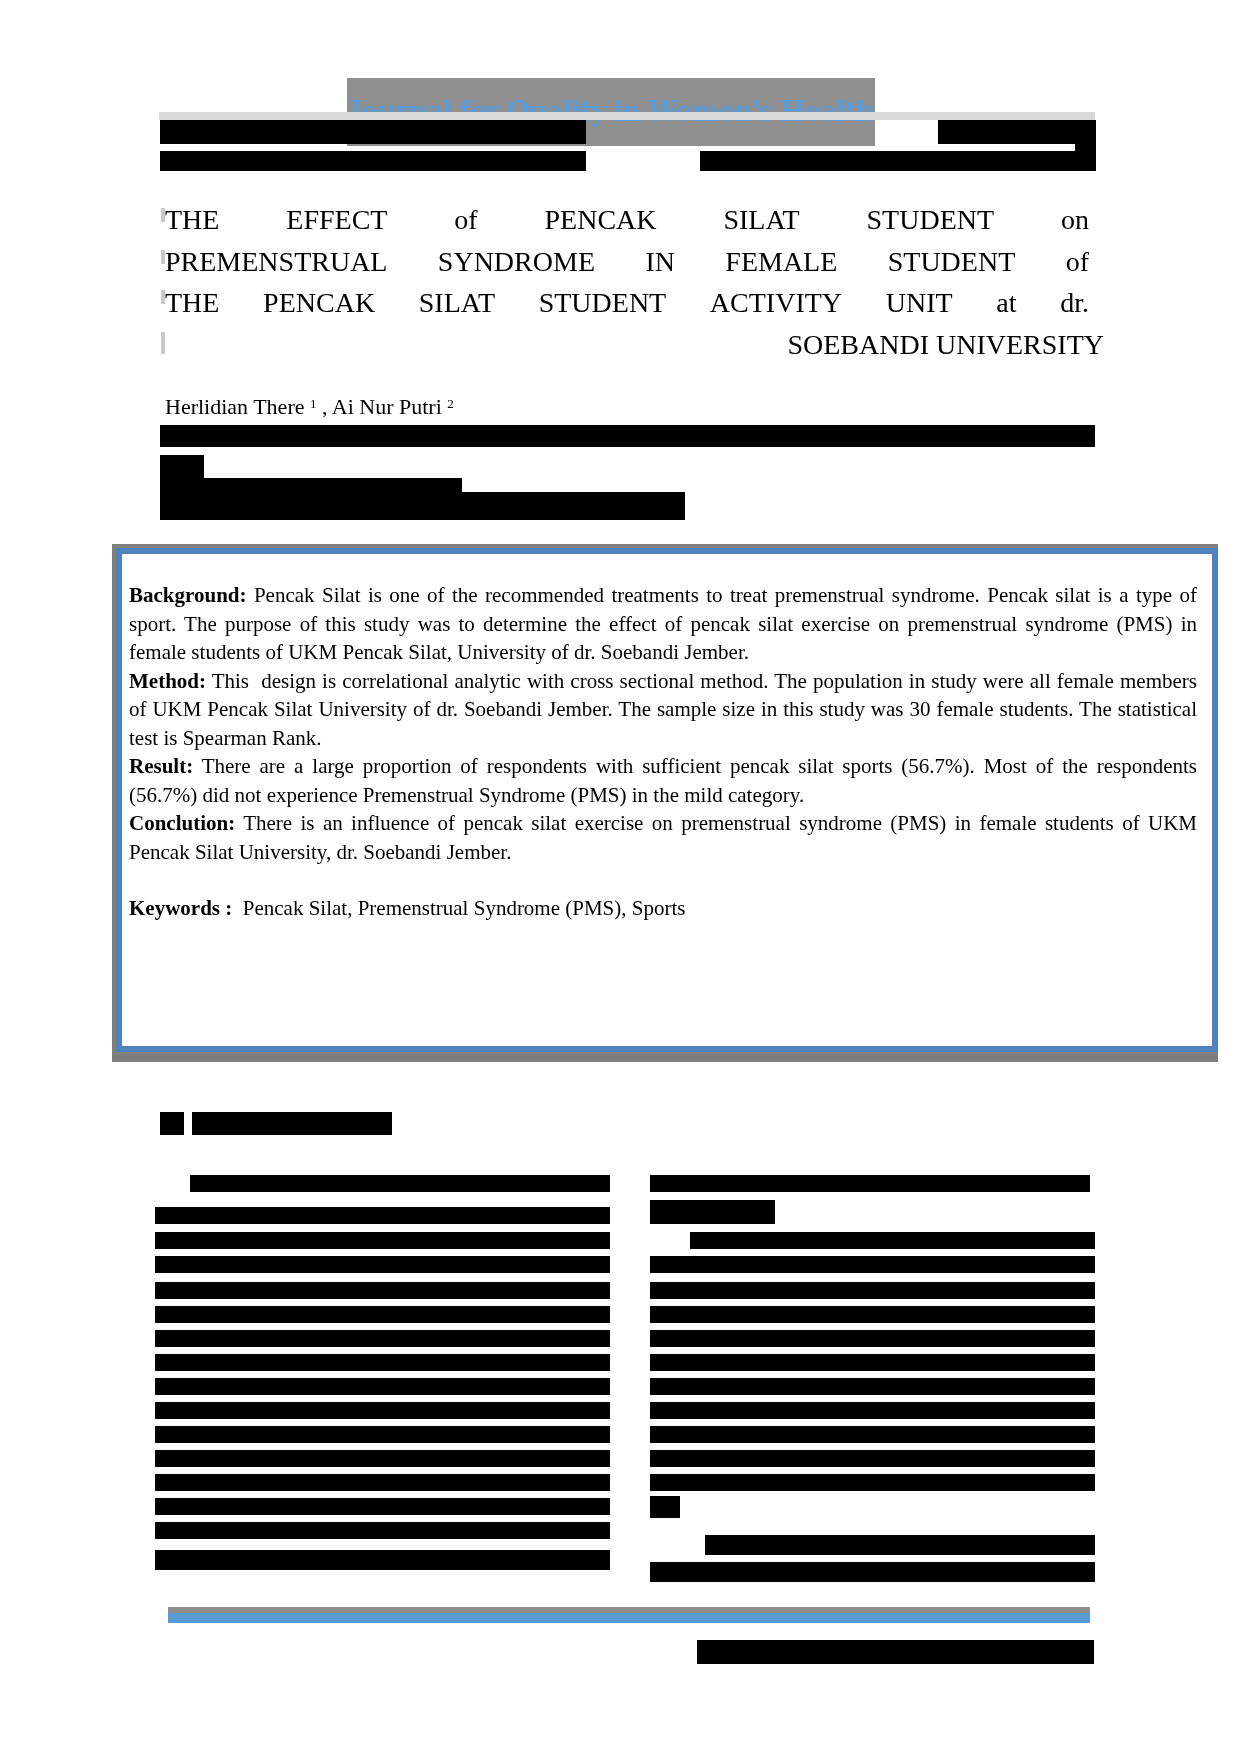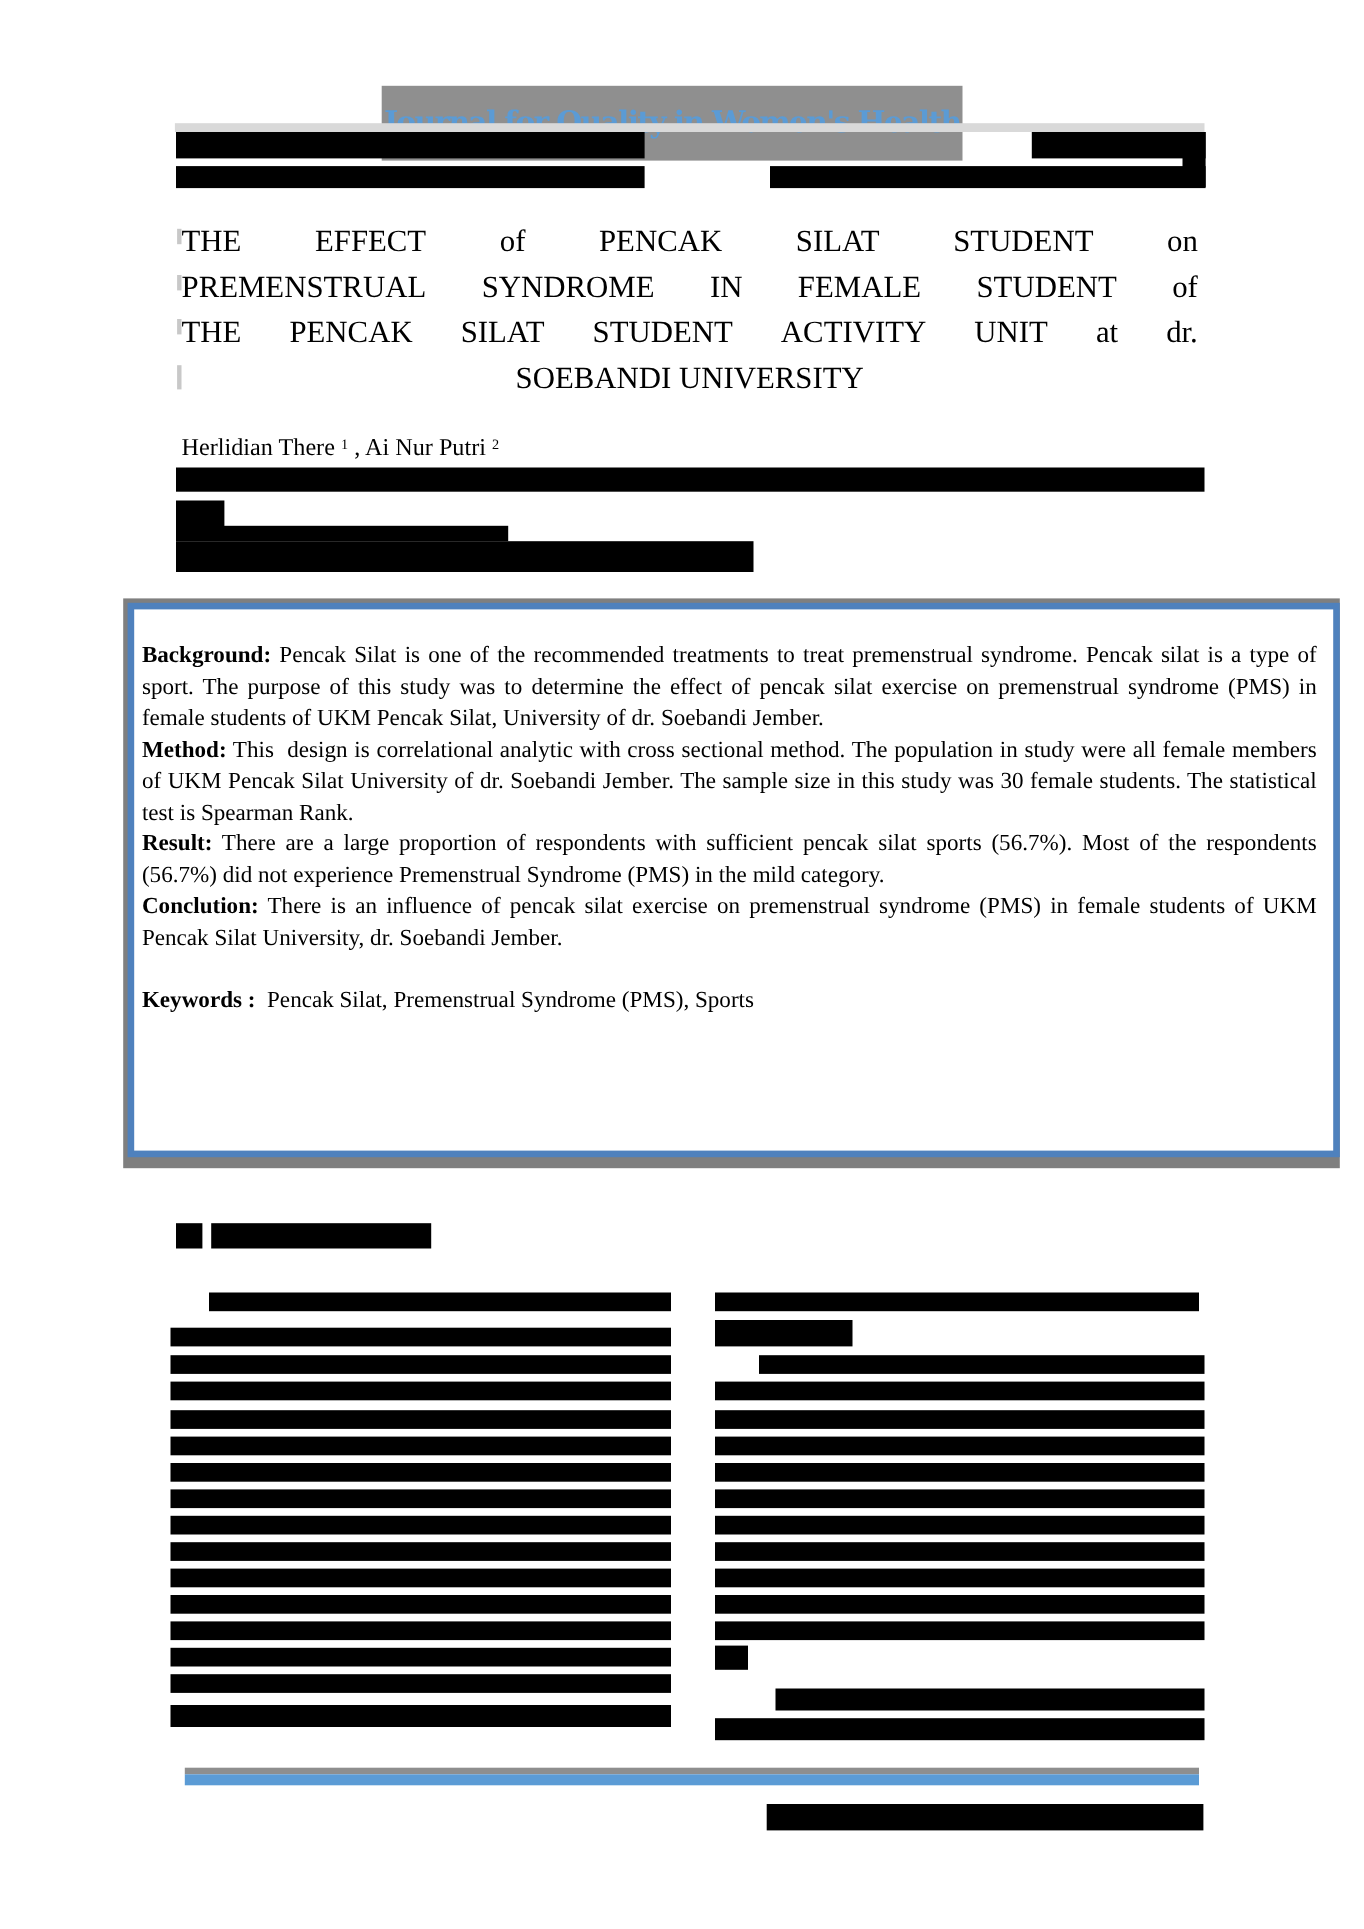--- a/index.html
+++ b/index.html
@@ -68,21 +68,21 @@
 <div class="title-line" style="top:287px;">
   <span>THE</span>
   <span>PENCAK</span>
   <span>SILAT</span>
   <span>STUDENT</span>
   <span>ACTIVITY</span>
   <span>UNIT</span>
   <span>at</span>
   <span>dr.</span>
 </div>
-<div class="title-line" style="top:329px;justify-content:center;">
+<div class="title-line" style="top:329px;justify-content:flex-end;padding-left:15px;">
   <span>SOEBANDI UNIVERSITY</span>
 </div>
 
 <div class="authors">
   <span>Herlidian There</span>
   <sup>1</sup><span> , </span><span>Ai Nur Putri</span>
   <sup>2</sup>
 </div>
 
 <div class="redact" style="left:160px;top:425px;width:935px;height:22px;"></div>

